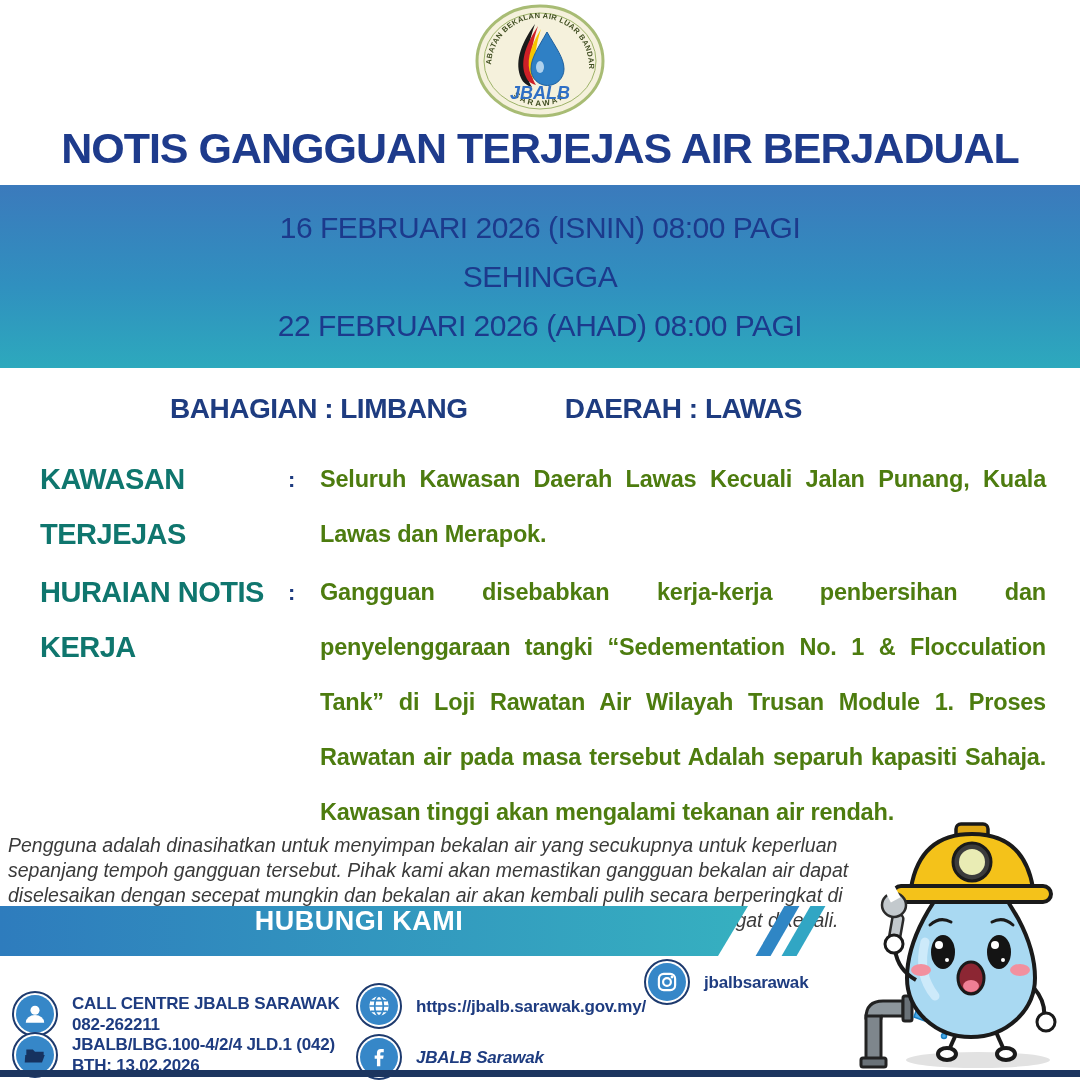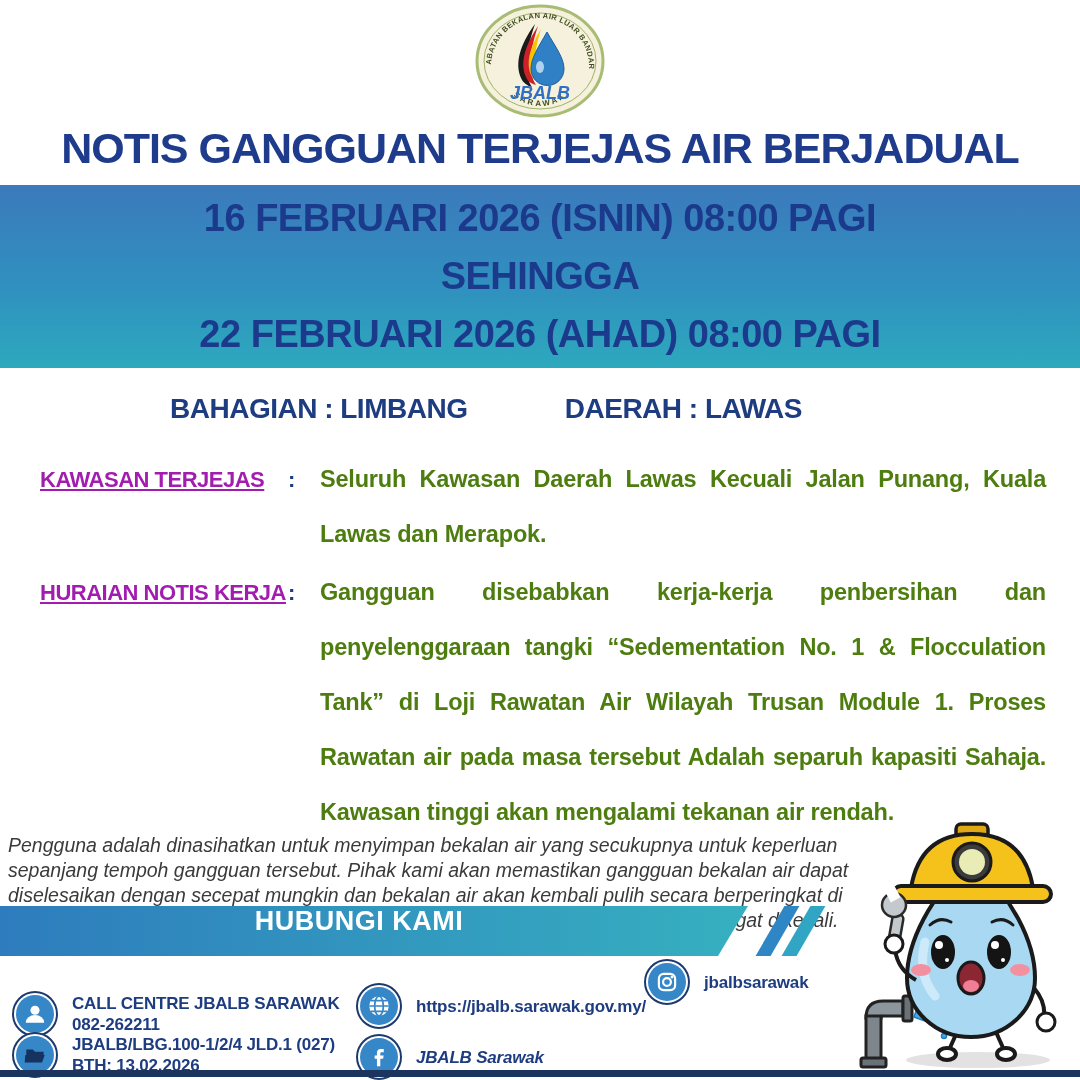--- a/index.html
+++ b/index.html
@@ -21,37 +21,37 @@
   }
 
   
   .banner {
     position:absolute; top:185px; left:0; width:100%; height:183px;
     background:linear-gradient(180deg,#3b7abc 0%,#3090bf 55%,#2da9bd 100%);
     display:flex; flex-direction:column; align-items:center; justify-content:center;
     gap:15px;
   }
   .banner .line {
-    font-size:38px; font-weight:bold; color:#1c3a8c; letter-spacing:-0.5px;
+    font-size:30px; font-weight:normal; color:#1c3a8c; letter-spacing:-0.5px;
   }
 
   
   .region {
     position:absolute; top:393px; left:170px; width:632px;
     display:flex; justify-content:space-between;
   }
   .region span { font-size:28px; font-weight:bold; color:#1e3c80; letter-spacing:-0.5px; }
 
   
   .detail-row { position:absolute; left:40px; width:1006px; display:flex; }
   .detail-row.affected { top:452px; }
   .detail-row.work { top:565px; }
   .detail-label {
-    width:248px; font-size:22px; font-weight:bold; color:#a21caf;
-    line-height:55px; letter-spacing:-0.5px; flex:none;text-decoration:underline;
+    width:248px; font-size:29px; font-weight:bold; color:#0f766e;
+    line-height:55px; letter-spacing:-0.5px; flex:none;
   }
   .detail-colon {
     width:32px; font-size:22px; font-weight:bold; color:#1e3c80; line-height:55px; flex:none;
   }
   .detail-text {
     flex:1; font-size:23.5px; font-weight:bold; color:#4d7c0f;
     line-height:55px; text-align:justify; letter-spacing:-0.2px;
   }
 
   
@@ -183,21 +183,21 @@
   <div class="citem ref">
     <div class="icon-ring">
       <div class="icon-circle">
         <svg width="26" height="26" viewBox="0 0 24 24">
           <path d="M4,7 h6 l2,2 h8 v3 h-16 z" fill="#16325f"></path>
           <path d="M3,12 h18 l-2.5,7 h-16 z" fill="#16325f"></path>
         </svg>
       </div>
     </div>
     <div class="ctext">
-      <div>JBALB/LBG.100-1/2/4 JLD.1 (027)</div>
+      <div>JBALB/LBG.100-4/2/4 JLD.1 (042)</div>
       <div>BTH: 13.02.2026</div>
     </div>
   </div>
 
   <div class="citem web">
     <div class="icon-ring">
       <div class="icon-circle">
         <svg width="26" height="26" viewBox="0 0 24 24">
           <circle cx="12" cy="12" r="9" fill="#ffffff"></circle>
           <g stroke="#3687c8" stroke-width="1.6" fill="none">

